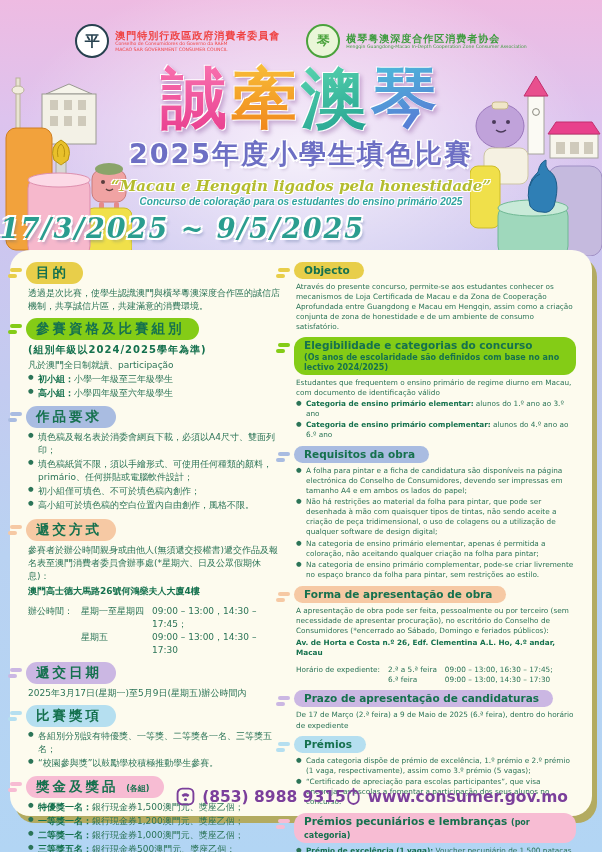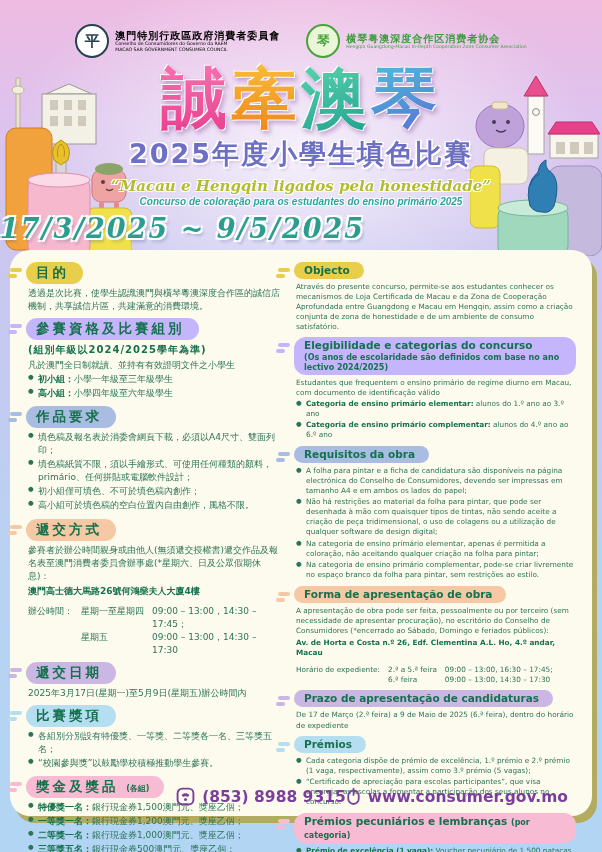--- a/index.html
+++ b/index.html
@@ -13,21 +13,21 @@
   
   .logos{display:flex;justify-content:center;gap:26px;padding-top:24px;position:relative;z-index:3;}
   .logo{display:flex;align-items:center;gap:6px;}
   .logo-badge{width:30px;height:30px;border-radius:50%;flex:0 0 auto;
     display:flex;align-items:center;justify-content:center;font-weight:bold;}
   .badge-cc{background:#fff;border:2.5px solid #27414f;color:#27414f;font-size:15px;}
   .badge-hq{background:#eaf6d8;border:2.5px solid #4aa23c;color:#4aa23c;font-size:13px;}
   .logo-text{display:flex;flex-direction:column;line-height:1.15;}
   .logo-zh{font-size:10px;font-weight:bold;letter-spacing:1px;}
   .logo-sub{font-size:4.6px;}
-  .logo-cc{color:#000000;}
+  .logo-cc{color:#ef4444;}
   .logo-hq{color:#3f9c3f;}
   .main-title{position:relative;z-index:3;text-align:center;margin-top:8px;font-weight:bold;
     font-size:66px;line-height:1.0;letter-spacing:4px;}
   .main-title span{background-clip:text;-webkit-background-clip:text;color:transparent;
     filter:drop-shadow(1px 1px 0 #ffffff) drop-shadow(-1px -1px 0 #ffffff) drop-shadow(2px 3px 2px rgba(120,60,140,.35));}
   .tc1{background-image:linear-gradient(180deg,#f973b0,#e83d8e);}
   .tc2{background-image:linear-gradient(180deg,#f8c03a,#f08218);}
   .tc3{background-image:linear-gradient(160deg,#5bd6b0,#1f9e8e);}
   .tc4{background-image:linear-gradient(160deg,#4cc0da,#5a6cd4);}
   .subtitle{position:relative;z-index:3;text-align:center;margin-top:4px;font-size:27px;font-weight:bold;
@@ -51,21 +51,21 @@
     padding:12px 16px;box-sizing:border-box;display:flex;gap:14px;}
   .col{display:flex;flex-direction:column;}
   .col-left{flex:0 0 254px;}
   .col-right{flex:1;min-width:0;}
   .section{margin-bottom:5px;}
   .heading{position:relative;display:flex;margin-bottom:3px;}
   .pill{display:inline-block;border-radius:12px;padding:2px 14px 2px 10px;}
   .swoosh{position:absolute;left:-16px;top:6px;width:12px;height:4px;border-radius:2px;}
   .swoosh::after{content:"";position:absolute;left:-2px;top:6px;width:9px;height:4px;border-radius:2px;background:inherit;}
   .h-yellow .pill,.h-yellow .swoosh{background:#e8ce4a;}
-  .h-green .pill,.h-green .swoosh{background:#c4b5fd;}
+  .h-green .pill,.h-green .swoosh{background:#84cc16;}
   .h-peri .pill,.h-peri .swoosh{background:#a9bce1;}
   .h-peach .pill,.h-peach .swoosh{background:#f6c9a4;}
   .h-lav .pill,.h-lav .swoosh{background:#cbb7e3;}
   .h-lblue .pill,.h-lblue .swoosh{background:#b5dff0;}
   .h-pink .pill,.h-pink .swoosh{background:#f7bcd3;}
   .zh .pill{font-size:13.5px;font-weight:bold;letter-spacing:3px;color:#15714e;}
   .pt .pill{font-size:10.5px;font-weight:bold;color:#15714e;line-height:1.25;}
   .pill small{font-size:8px;font-weight:bold;letter-spacing:0;}
   .pill .pill-note{display:block;font-size:8px;letter-spacing:0;}
   .note-line{font-size:10px;font-weight:bold;color:#15714e;margin:0 0 2px 2px;letter-spacing:1px;}
@@ -186,21 +186,21 @@
         </div>
       <div class="body-zh">透過是次比賽，使學生認識澳門與橫琴粵澳深度合作區的誠信店機制，共享誠信片區，共建滿意的消費環境。</div>
     </div>
 
     <div class="section">
       <div class="heading zh h-green">
           <span class="swoosh"></span>
         <span class="pill">參賽資格及比賽組別</span>
         </div>
       <div class="note-line">(組別年級以2024/2025學年為準)</div>
-      <div class="body-zh">凡於澳門全日制就讀、並持有有效證明文件之小學生</div>
+      <div class="body-zh">凡於澳門全日制就讀、participação</div>
       <ul class="blist body-zh">
         <li><b>初小組：</b><span>小學一年級至三年級學生</span></li>
         <li><b>高小組：</b><span>小學四年級至六年級學生</span></li>
       </ul>
     </div>
 
     <div class="section">
       <div class="heading zh h-peri">
           <span class="swoosh"></span>
         <span class="pill">作品要求</span>

